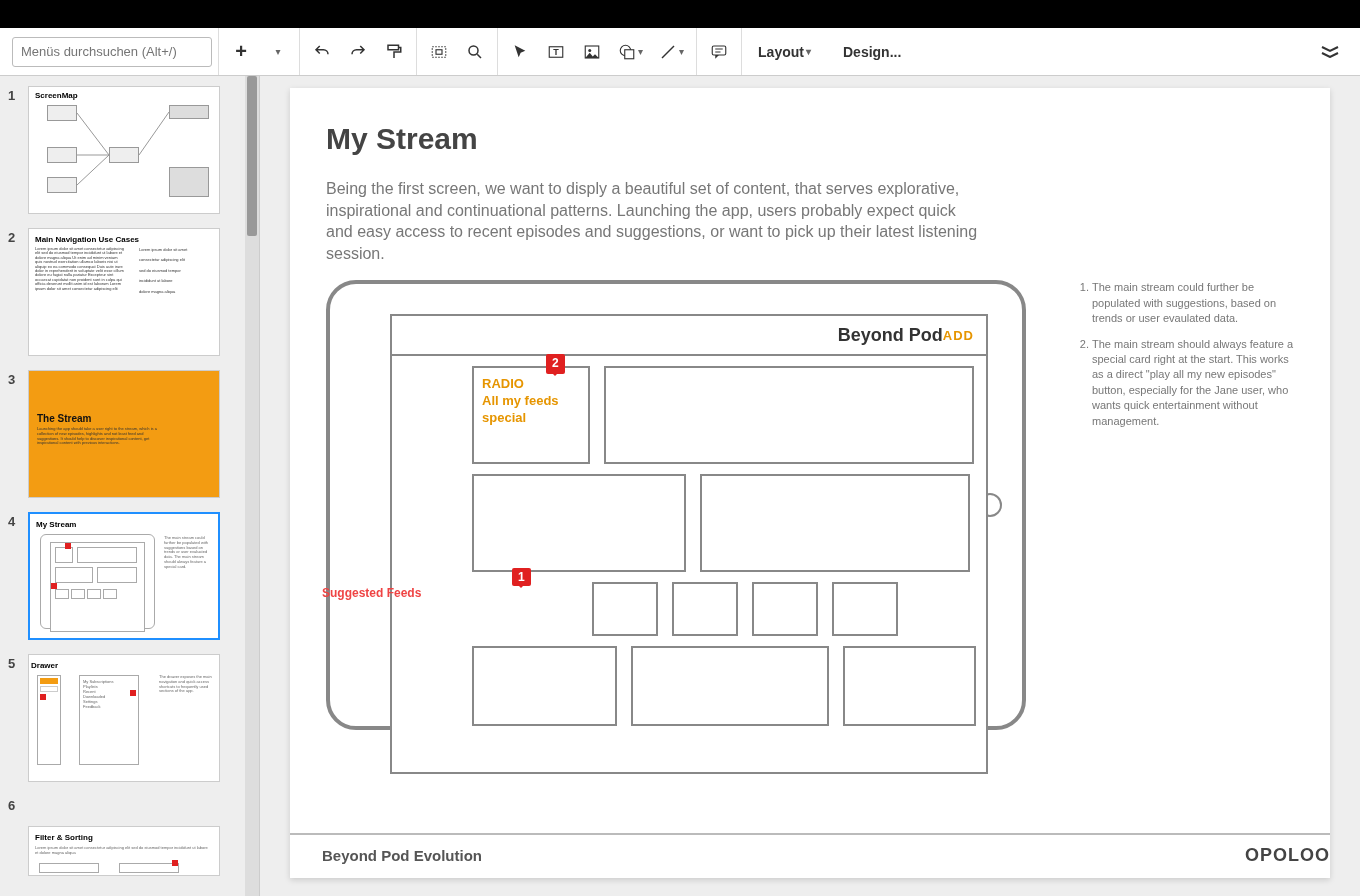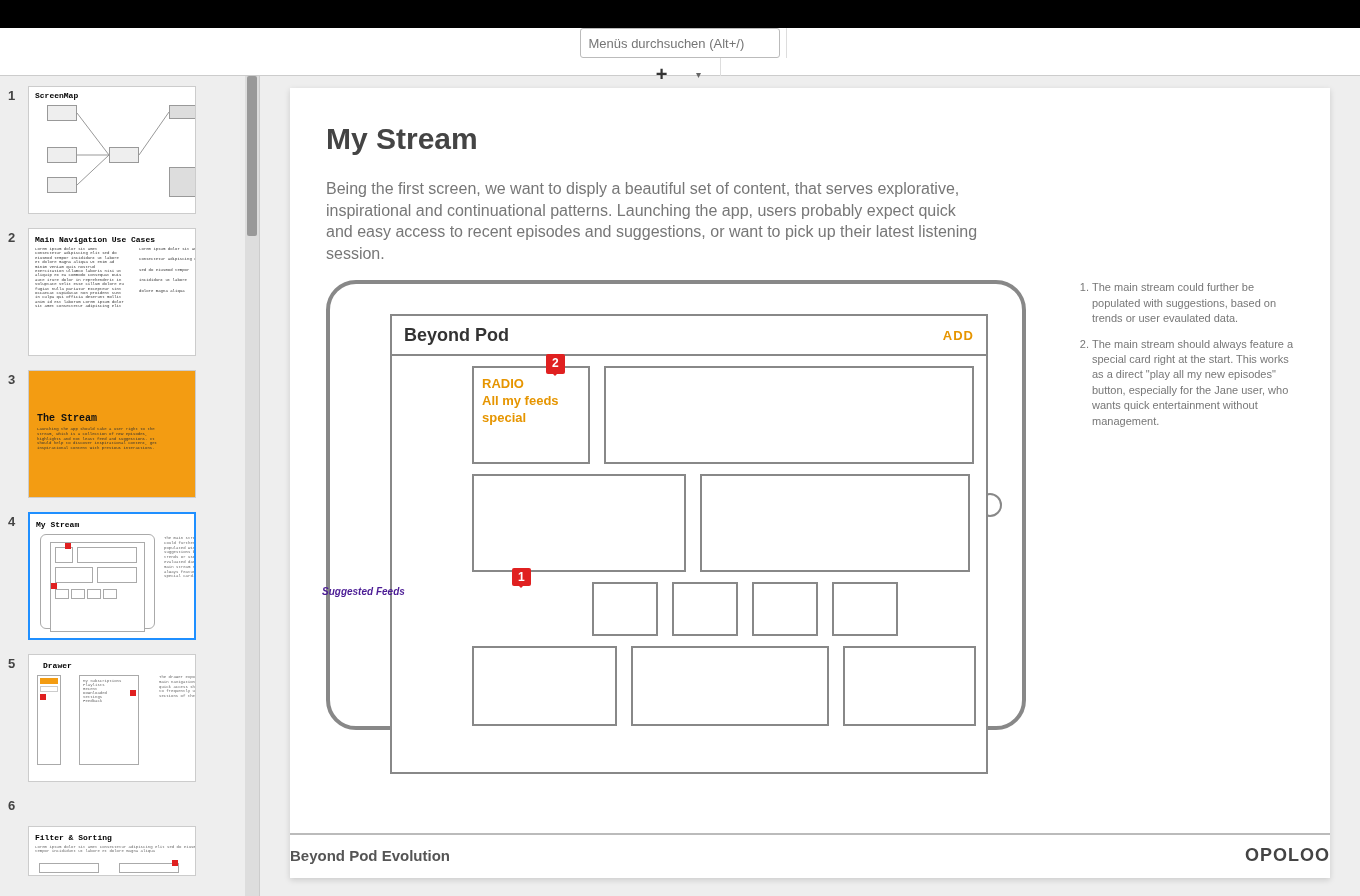--- a/index.html
+++ b/index.html
@@ -1,80 +1,80 @@
 <!DOCTYPE html>
 <html><head>
 <meta charset="utf-8">
 <style>
 * { box-sizing: border-box; margin: 0; padding: 0; }
 body { font-family: "Segoe UI", "Liberation Sans", Arial, sans-serif; background: #eeeeee; width: 1360px; height: 896px; overflow: hidden; }
 
 .topbar-black { height: 28px; background: #000; width: 100%; }
 
-.toolbar { height: 48px; background: #fff; border-bottom: 1px solid #ccc; display: flex; align-items: center; padding: 0 6px; gap: 0; flex-direction: column; }
+.toolbar { height: 48px; background: #fff; border-bottom: 1px solid #ccc; display: flex; align-items: center; padding: 0 6px; gap: 0; }
 .toolbar .group { display: flex; align-items: center; height: 100%; border-right: 1px solid #ddd; padding: 0 6px; gap: 4px; }
 .toolbar .group.noborder { border-right: none; }
 
 .search-input { width: 200px; height: 30px; border: 1px solid #bbb; border-radius: 3px; padding: 0 8px; font-size: 13px; color: #333; }
 .tbtn { height: 32px; min-width: 32px; display: flex; align-items: center; justify-content: center; border: none; background: transparent; border-radius: 3px; cursor: pointer; padding: 0 6px; font-size: 14px; color: #333; position: relative; }
 .tbtn .caret { margin-left: 2px; font-size: 10px; color: #666; }
 .tbtn.textbtn { font-weight: bold; font-size: 14px; color: #333; padding: 0 10px; }
 .tbtn svg { display: block; }
 
 .workspace { display: flex; height: calc(896px - 28px - 48px); }
 
 .slidepanel { width: 260px; background: #eeeeee; border-right: 1px solid #ccc; overflow-y: auto; padding: 10px 8px; position: relative; }
 .slidepanel .scrollbar-track { position: absolute; top: 0; right: 0; width: 14px; height: 100%; background: #ddd; }
 .slidepanel .scrollbar-thumb { position: absolute; top: 0; left: 2px; width: 10px; height: 160px; background: #999; border-radius: 2px; }
 
 .thumb-row { display: flex; align-items: flex-start; margin-bottom: 14px; }
 .thumb-num { width: 20px; font-size: 13px; font-weight: bold; color: #444; padding-top: 2px; }
-.thumb { width: 168px; height: 128px; background: #fff; border: 1px solid #ccc; position: relative; overflow: hidden; font-family: Liberation Mono, monospace; }
+.thumb { width: 192px; height: 128px; background: #fff; border: 1px solid #ccc; position: relative; overflow: hidden; }
 .thumb.selected { border: 2px solid #1f8fff; }
 
 .editor { flex: 1; background: #eee; padding: 12px 20px 10px 20px; display: flex; justify-content: center; }
 .slide-canvas { width: 1040px; height: 790px; background: #fff; box-shadow: 0 2px 6px rgba(0,0,0,0.15); padding: 34px 36px 12px 36px; position: relative; }
 
 .slide-title { font-size: 30px; font-weight: bold; color: #444; margin-bottom: 22px; }
 .slide-body { font-size: 16px; color: #777; line-height: 1.35; max-width: 660px; }
 
 .mock-row { display: flex; gap: 40px; margin-top: 16px; align-items: flex-start; }
 
 .tablet-frame { width: 700px; height: 450px; border: 4px solid #888; border-radius: 30px; position: relative; padding: 30px 60px 0 60px; }
 .tablet-home { position: absolute; right: 20px; top: 50%; width: 24px; height: 24px; border: 2px solid #888; border-radius: 50%; transform: translateY(-50%); }
 
 .appframe { width: 598px; height: 460px; border: 2px solid #888; background: #fff; position: relative; }
-.appheader { height: 40px; border-bottom: 2px solid #888; display: flex; align-items: center; justify-content: space-between; padding: 0 12px; }
+.appheader { height: 40px; border-bottom: 2px solid #888; display: flex; align-items: center; justify-content: flex-end; padding: 0 12px; }
 .appheader .apptitle { font-size: 18px; font-weight: bold; color: #333; }
 .appheader .addbtn { font-size: 13px; font-weight: bold; color: #e69500; letter-spacing: 1px; }
 
 .appcontent { padding: 10px 10px 10px 80px; display: flex; flex-direction: column; gap: 10px; position: relative; }
 
 .card-row { display: flex; gap: 14px; }
 .card { border: 2px solid #888; background: #fff; }
 .card.big1 { width: 118px; height: 98px; padding: 8px; font-size: 13px; color: #e69500; font-weight: bold; line-height: 1.3; position: relative; }
 .card.big2 { width: 370px; height: 98px; }
 .card.med { width: 214px; height: 98px; }
 .card.med2 { width: 270px; height: 98px; }
 .card.small { width: 66px; height: 54px; }
 .card.bot1 { width: 146px; height: 80px; }
 .card.bot2 { width: 200px; height: 80px; }
 .card.bot3 { width: 134px; height: 80px; }
 
 .callout { position: absolute; background: #e02020; color: #fff; font-size: 12px; font-weight: bold; padding: 2px 6px; border-radius: 2px; z-index: 5; }
 .callout::after { content:""; position: absolute; bottom: -6px; left: 50%; transform: translateX(-50%); border: 4px solid transparent; border-top-color: #e02020; }
 
-.suggested-label { position: absolute; left: -70px; top: 230px; width: 110px; font-size: 10px; font-weight: bold; color: #4c1d95; line-height: 1.2; font-style: italic; }
+.suggested-label { position: absolute; left: -70px; top: 230px; width: 110px; font-size: 12px; font-weight: bold; color: #ef4444; line-height: 1.2; }
 
 .annotations { width: 235px; }
 .annotations ol { list-style: decimal; padding-left: 26px; color: #666; font-size: 11px; line-height: 1.4; }
 .annotations li { margin-bottom: 10px; color: #777; }
 
 .slide-footer { position: absolute; left: 0; right: 0; bottom: 12px; padding: 10px 0 0 0; border-top: 2px solid #bbb; display: flex; justify-content: space-between; align-items: center; margin: 0 0; }
-.footer-left { font-size: 15px; font-weight: bold; color: #555; }
+.footer-left { font-size: 15px; font-weight: bold; color: #555; padding-left: 32px; }
 .footer-right { font-size: 18px; font-weight: bold; color: #444; letter-spacing: 1px; }
 .mini-title { font-size: 8px; font-weight: bold; }
 .mini-box { border: 1px solid #999; position: absolute; background: #eee; }
 
 </style>
 </head>
 <body>
 
 <div class="topbar-black"></div>
 
@@ -243,21 +243,21 @@
           <div style="position:absolute;left:14px;top:0px;width:6px;height:6px;background:#e02020;"></div>
           <div style="position:absolute;left:0px;top:40px;width:6px;height:6px;background:#e02020;"></div>
         </div>
         <div style="position:absolute;left:134px;top:22px;width:50px;font-size:4px;color:#666;line-height:1.2;">The main stream could further be populated with suggestions based on trends or user evaluated data. The main stream should always feature a special card.</div>
       </div>
     </div>
 
     <div class="thumb-row">
       <div class="thumb-num">5</div>
       <div class="thumb">
-        <div style="position:absolute;left:14px;top:6px;" class="mini-title">Drawer</div>
+        <div style="position:absolute;left:2px;top:6px;" class="mini-title">Drawer</div>
         <div style="position:absolute;left:8px;top:20px;width:24px;height:90px;border:1px solid #aaa;">
           <div style="width:18px;height:6px;margin:2px;background:#f39c12;"></div>
           <div style="width:18px;height:6px;margin:2px;background:#fff;border:1px solid #ccc;"></div>
           <div style="width:6px;height:6px;margin:2px;background:#e02020;"></div>
         </div>
         <div style="position:absolute;left:50px;top:20px;width:60px;height:90px;border:1px solid #aaa;padding:3px;">
           <div style="font-size:4px;color:#666;">My Subscriptions<br>Playlists<br>Recent<br>Downloaded<br>Settings<br>Feedback</div>
           <div style="position:absolute;right:2px;top:14px;width:6px;height:6px;background:#e02020;"></div>
         </div>
         <div style="position:absolute;left:130px;top:20px;width:55px;font-size:4px;color:#666;line-height:1.2;">The drawer exposes the main navigation and quick access shortcuts to frequently used sections of the app.</div>

